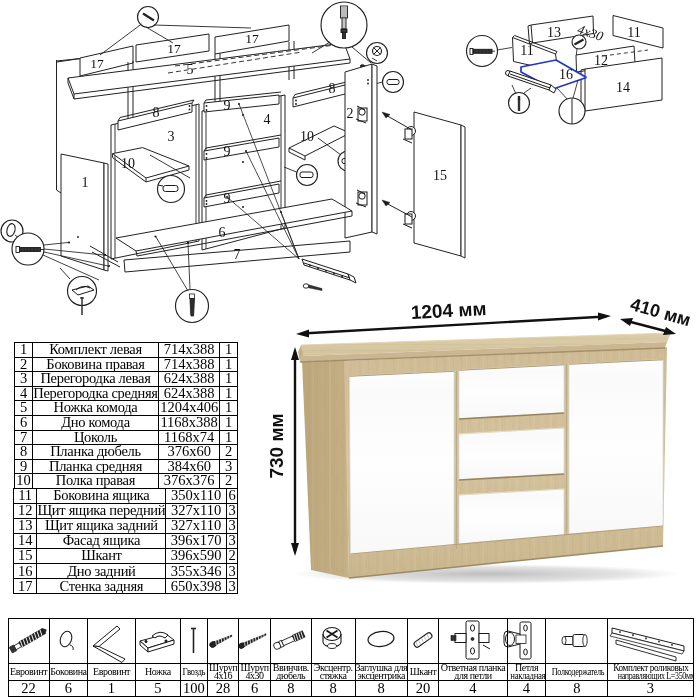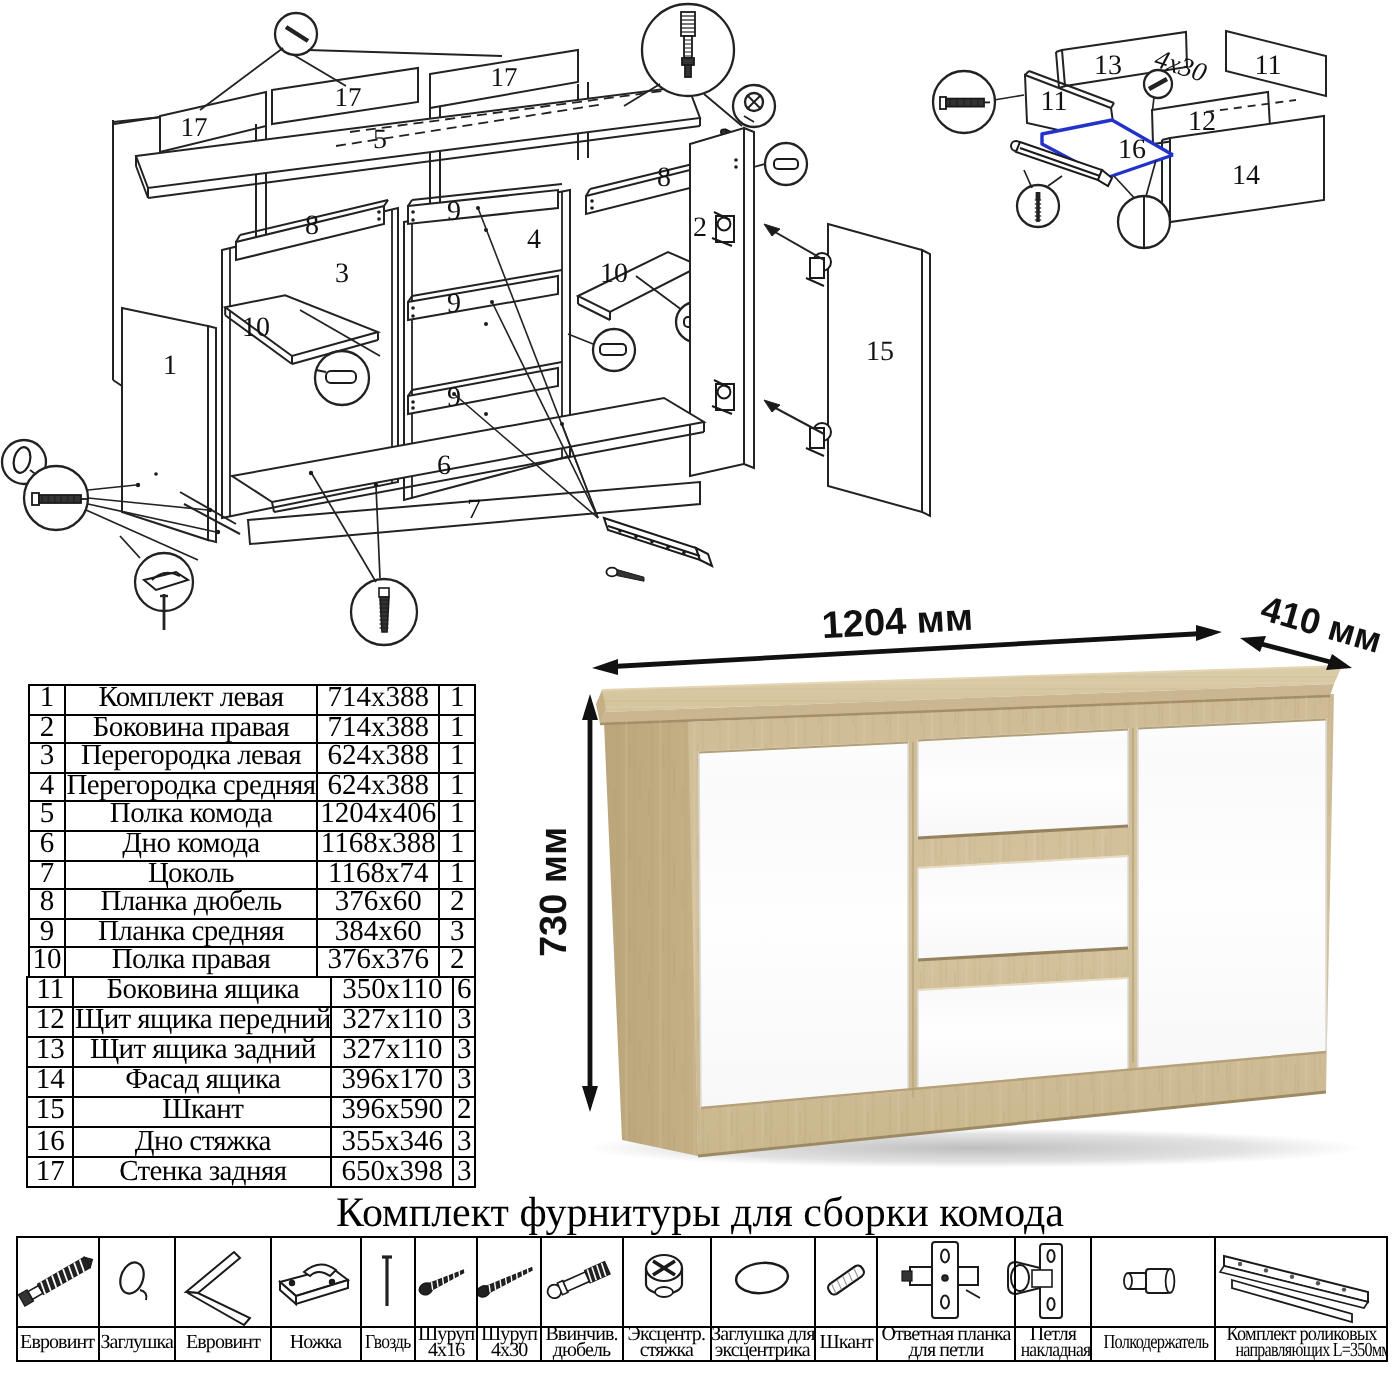--- a/index.html
+++ b/index.html
@@ -541,21 +541,21 @@
             <td>1</td>
           </tr>
           <tr style="height:13.63px">
             <td>4</td>
             <td>Перегородка средняя</td>
             <td>624х388</td>
             <td>1</td>
           </tr>
           <tr style="height:13.63px">
             <td>5</td>
-            <td>Полка комода</td>
+            <td>Ножка комода</td>
             <td>1204х406</td>
             <td>1</td>
           </tr>
           <tr style="height:13.63px">
             <td>6</td>
             <td>Дно комода</td>
             <td>1168х388</td>
             <td>1</td>
           </tr>
           <tr style="height:13.63px">
@@ -619,34 +619,33 @@
             <td>3</td>
           </tr>
           <tr style="height:15.07px">
             <td>15</td>
             <td>Шкант</td>
             <td>396х590</td>
             <td>2</td>
           </tr>
           <tr style="height:15.07px">
             <td>16</td>
-            <td>Дно стяжка</td>
+            <td>Дно задний</td>
             <td>355х346</td>
             <td>3</td>
           </tr>
           <tr style="height:15.07px">
             <td>17</td>
             <td>Стенка задняя</td>
             <td>650х398</td>
             <td>3</td>
           </tr>
         </tbody>
       </table>
     </div>
-<div id="title">Комплект фурнитуры для сборки комода</div>
 <div id="hwrap">
       <table id="hw" style="border-collapse:collapse;table-layout:fixed;width:685.3px">
         <colgroup>
           <col style="width:41.1px">
           <col style="width:38.6px">
           <col style="width:47.6px">
           <col style="width:45px">
           <col style="width:27px">
           <col style="width:31.6px">
           <col style="width:31.4px">
@@ -672,30 +671,47 @@
             <td></td>
             <td></td>
             <td></td>
             <td></td>
             <td></td>
             <td></td>
             <td></td>
           </tr>
           <tr style="height:17.5px" class="nm">
             <td>Евровинт</td>
-            <td>Заглушка</td>
+            <td>Боковина</td>
             <td>Евровинт</td>
             <td>Ножка</td>
             <td><span class="sq" style="transform:scaleX(0.88)">Гвоздь</span></td>
             <td>Шуруп<br>4х16</td>
             <td>Шуруп<br>4х30</td>
             <td>Ввинчив.<br>дюбель</td>
             <td>Эксцентр.<br>стяжка</td>
             <td>Заглушка для<br>эксцентрика</td>
             <td>Шкант</td>
             <td>Ответная планка<br>для петли</td>
             <td>Петля<br><span class="sq" style="transform:scaleX(0.88)">накладная</span></td>
             <td><span class="sq" style="transform:scaleX(0.82)">Полкодержатель</span></td>
             <td><span class="sq" style="transform:scaleX(0.92)">Комплект роликовых</span><br><span class="sq" style="transform:scaleX(0.8)">направляющих L=350мм</span></td>
           </tr>
+          <tr style="height:13px" class="qt">
+            <td>22</td>
+            <td>6</td>
+            <td>1</td>
+            <td>5</td>
+            <td>100</td>
+            <td>28</td>
+            <td>6</td>
+            <td>8</td>
+            <td>8</td>
+            <td>8</td>
+            <td>20</td>
+            <td>4</td>
+            <td>4</td>
+            <td>8</td>
+            <td>3</td>
+          </tr>
         </tbody>
       </table>
     </div>
 </div>
 </body></html>

